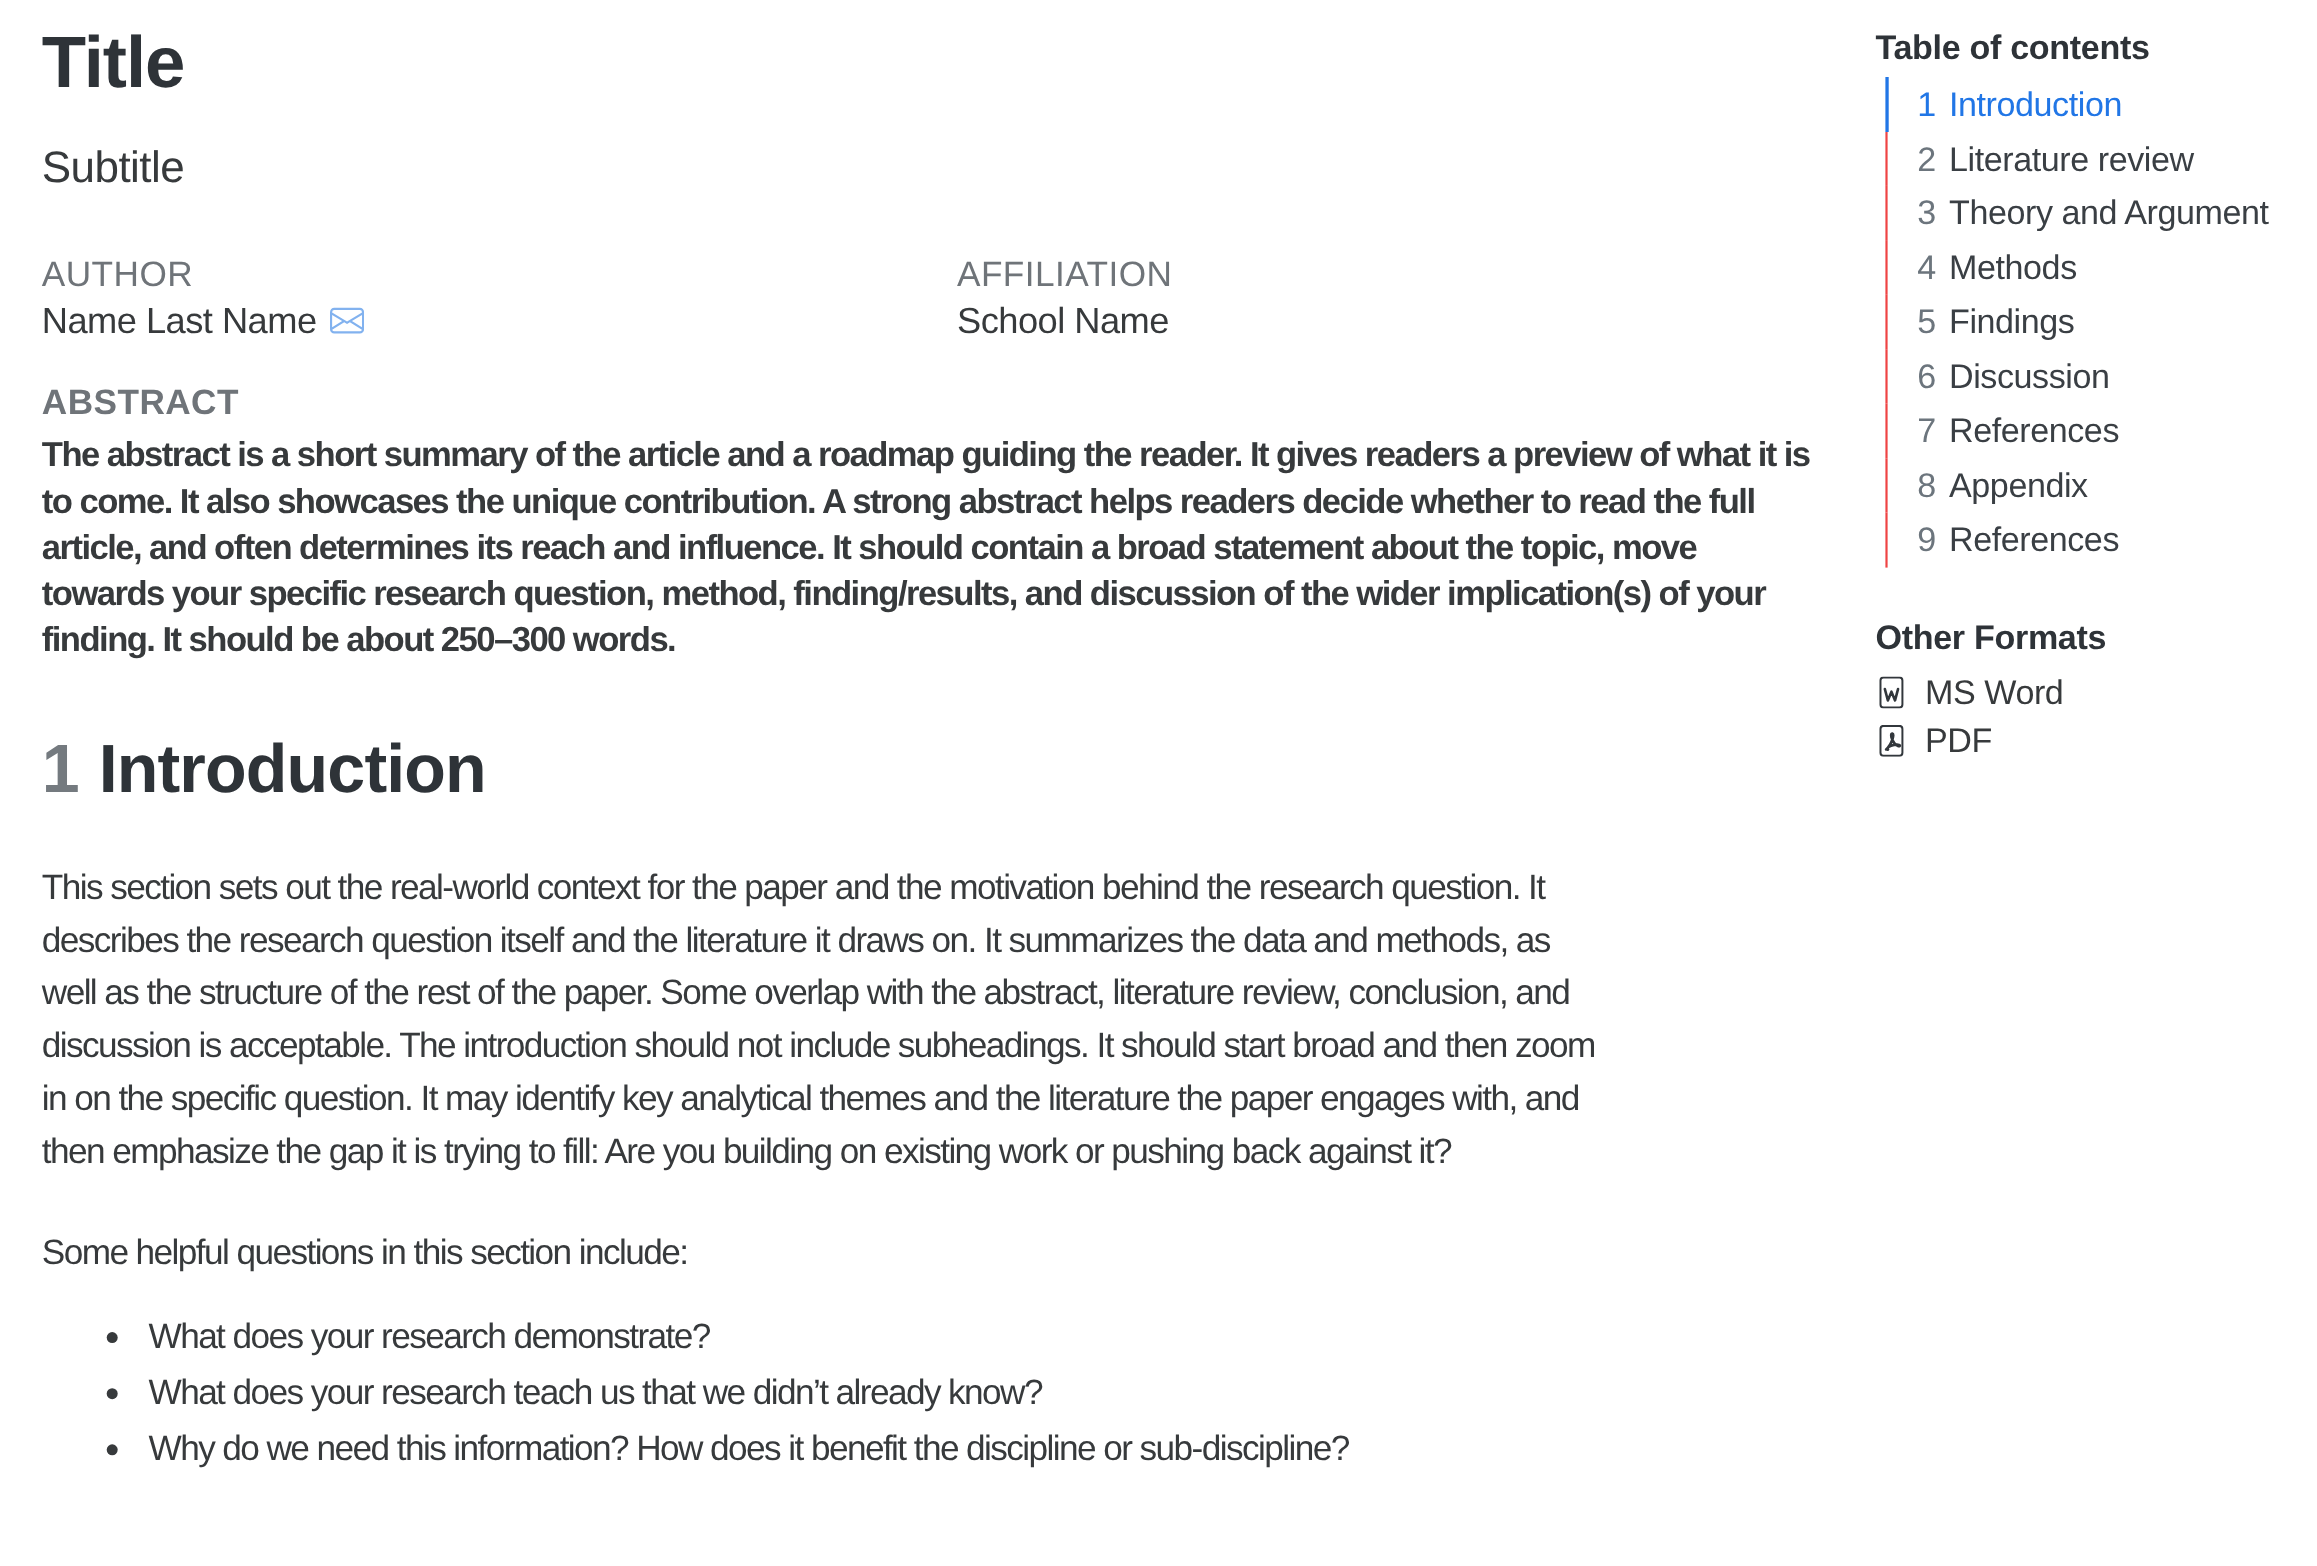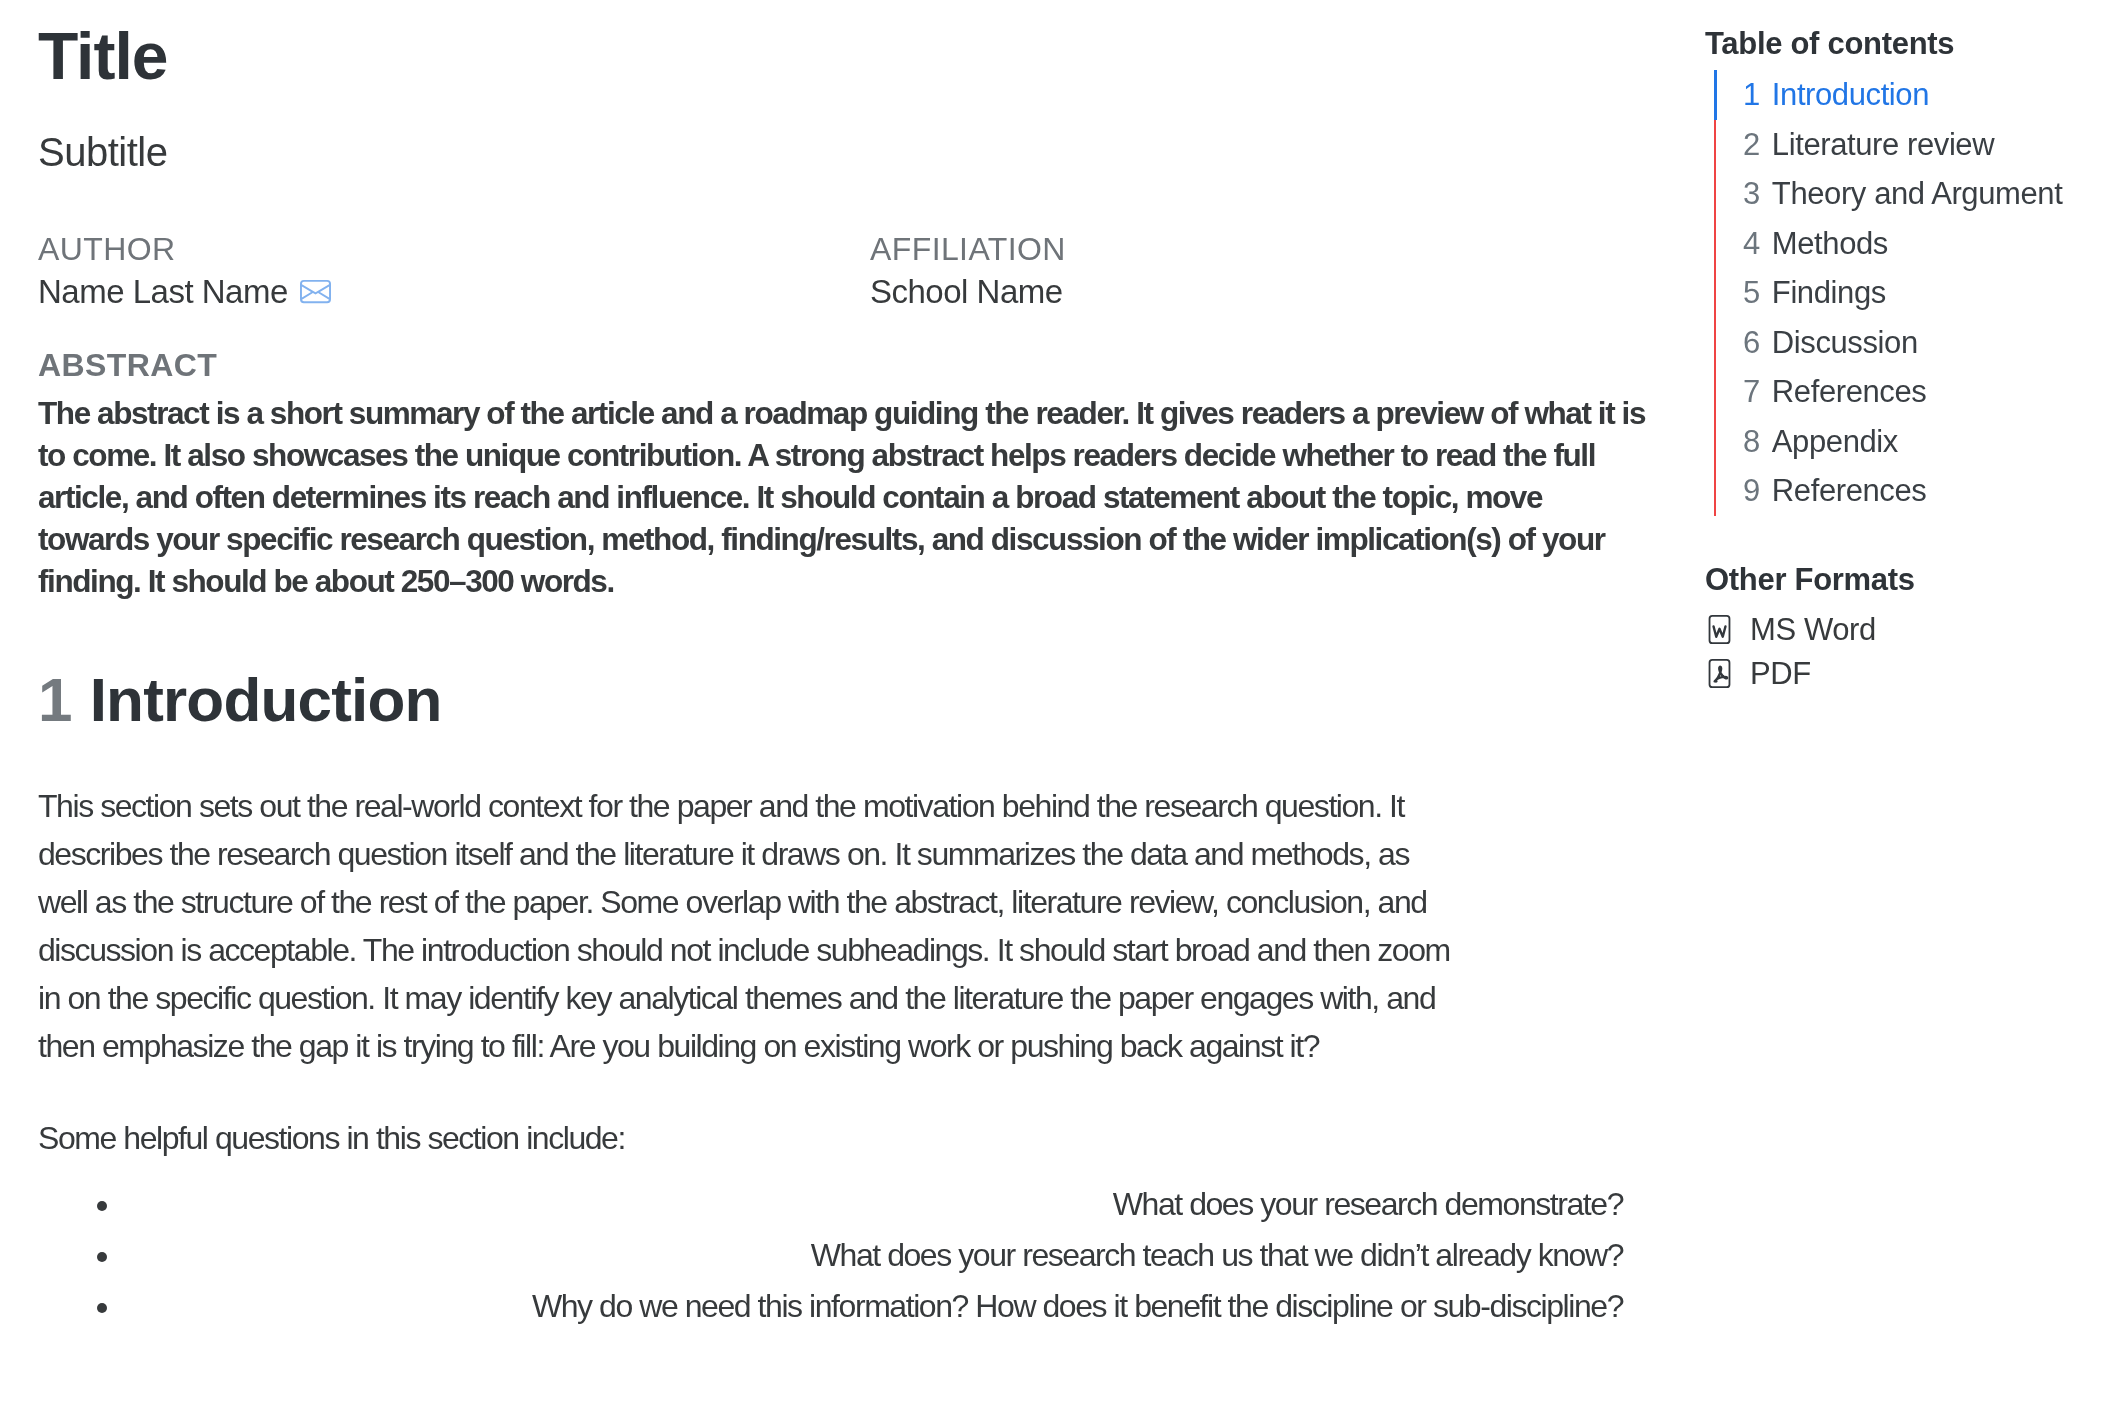--- a/index.html
+++ b/index.html
@@ -50,23 +50,22 @@
   .section-number { color: #747a7f; margin-right: 18px; font-weight: 700; }
 
   .body-par {
     margin: 44px 0 0 0;
     font-size: 32px; line-height: 48px; letter-spacing: -0.045em;
     max-width: 1420px; color: #373a3c;
   }
   .body-par.tight { }
 
   .question-list {
-    margin: 18px 0 0 0; padding: 0 0 0 85px;
+    margin: 28px 0 0 0; padding: 0 0 0 85px;
     max-width: 1500px;
-    text-align: right;
   }
   .question-list li {
     font-size: 32px; line-height: 48px; letter-spacing: -0.045em;
     color: #373a3c; margin-bottom: 3px; padding-left: 12px;
   }
 
   
   .sidebar { position: absolute; left: 1705px; top: 0; width: 385px; }
   .toc-heading, .formats-heading {
     margin: 26px 0 0 0;

